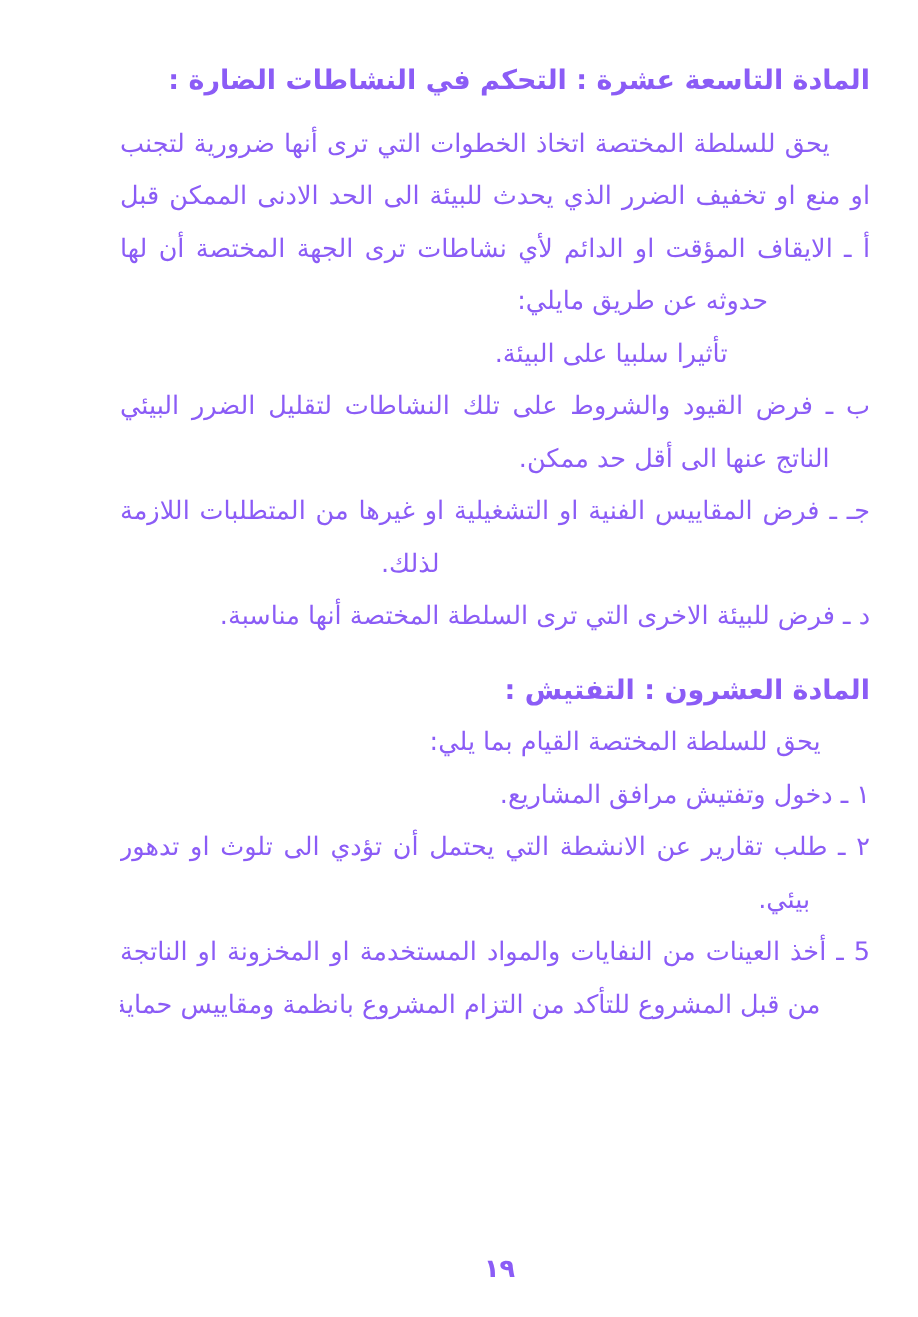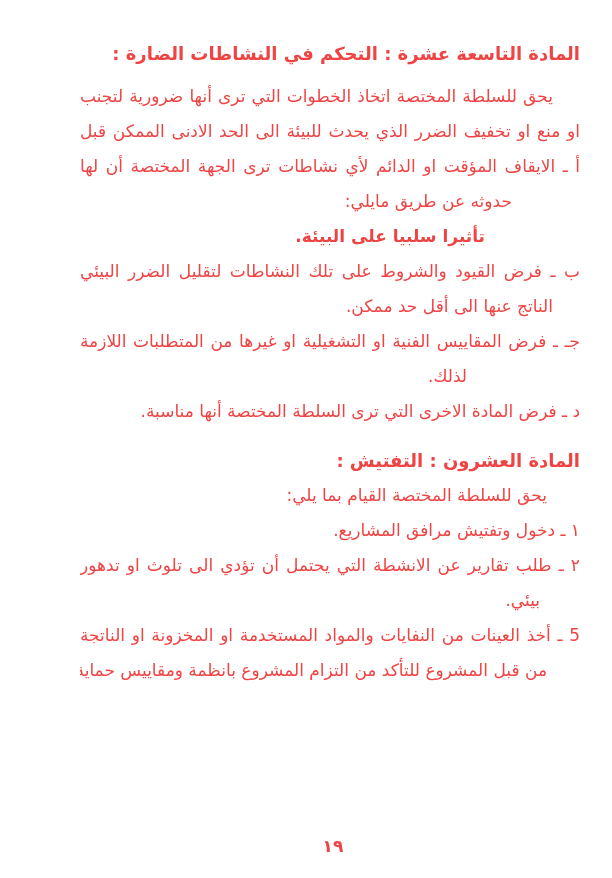--- a/index.html
+++ b/index.html
@@ -6,21 +6,21 @@
   body{
     background:#888;
     font-family:"DejaVu Sans", sans-serif;
   }
   .page{
     position:relative;
     width:612px;
     height:878px;
     margin:0 auto;
     background:#ffffff;
-    color:#ef4444;
+    color:#8b5cf6;
     direction:rtl;
     overflow:hidden;
   }
   .content{
     position:absolute;
     top:36px;
     right:32px;
     width:500px;
   }
   .line{
@@ -43,22 +43,22 @@
     white-space:nowrap;
     text-align:right;
   }
   .h1{margin-bottom:8px;}
   .h2{margin-top:14px;}
   .ind-27{padding-right:27px;}
   .ind-33{padding-right:33px;text-align:right;}
   .ind-40{padding-right:40px;}
   .ind-68{padding-right:68px;}
   .ind-72{padding-right:72px;}
-  .ind-95{padding-right:95px;font-weight:bold;}
-  .ind-113{padding-right:113px;}
+  .ind-95{padding-right:95px;}
+  .ind-113{padding-right:113px;text-align:center;}
   .page-number{
     position:absolute;
     top:834px;
     left:27px;
     width:612px;
     text-align:center;
     font-size:17px;
     font-weight:bold;
     line-height:24px;
   }
@@ -77,21 +77,21 @@
 
     <div class="line ind-68">حدوثه عن طريق مايلي:</div>
     <div class="line ind-95">تأثيرا سلبيا على البيئة.</div>
 
     <div class="line justify">ب ـ فرض القيود والشروط على تلك النشاطات لتقليل الضرر البيئي</div>
     <div class="line ind-27">الناتج عنها الى أقل حد ممكن.</div>
 
     <div class="line justify">جـ ـ فرض المقاييس الفنية او التشغيلية او غيرها من المتطلبات اللازمة</div>
     <div class="line ind-113">لذلك.</div>
 
-    <div class="line">د ـ فرض المادة الاخرى التي ترى السلطة المختصة أنها مناسبة.</div>
+    <div class="line">د ـ فرض للبيئة الاخرى التي ترى السلطة المختصة أنها مناسبة.</div>
 
     <div class="line heading h2">المادة العشرون : التفتيش :</div>
 
     <div class="line ind-33">يحق للسلطة المختصة القيام بما يلي:</div>
 
     <div class="line">١ ـ دخول وتفتيش مرافق المشاريع.</div>
 
     <div class="line justify">٢ ـ طلب تقارير عن الانشطة التي يحتمل أن تؤدي الى تلوث او تدهور</div>
     <div class="line ind-40">بيئي.</div>
 

